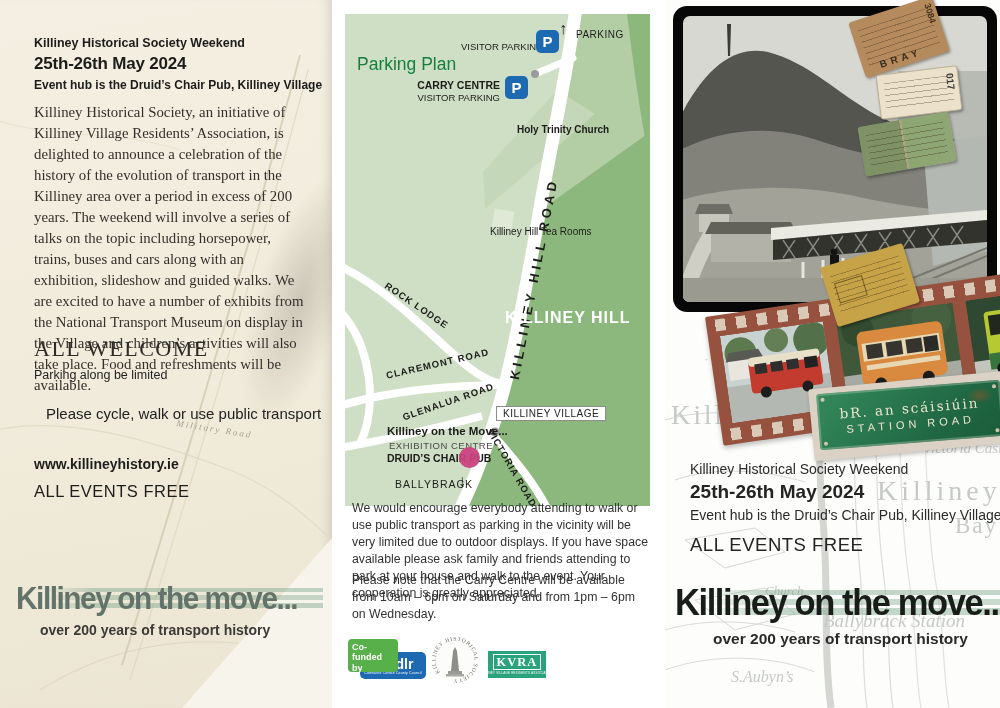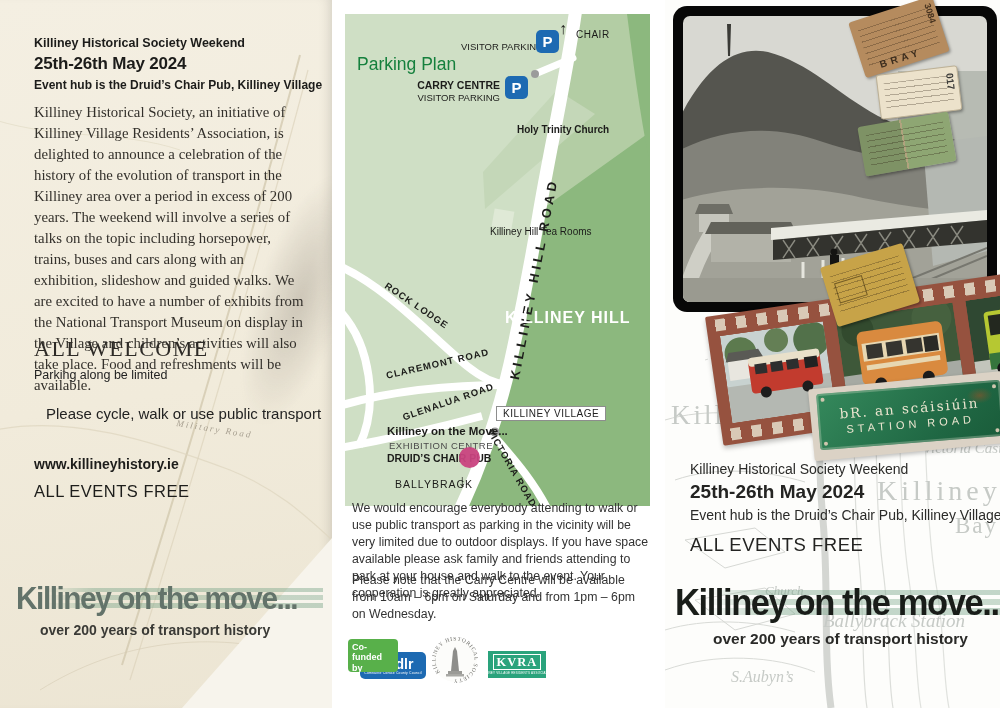--- a/index.html
+++ b/index.html
@@ -186,21 +186,21 @@
         <rect x="148" y="196" width="20" height="18" fill="#dfe9d6" transform="rotate(10 158 205)"></rect>
         <circle cx="190" cy="60" r="4" fill="#9b9b9b"></circle>
         <circle cx="150" cy="418" r="4.5" fill="#9b9b9b"></circle>
       </svg>
 
       <div class="mlab map-title">Parking Plan</div>
 
       <div class="mlab" style="left:116px;top:27px;font-size:9.5px;">VISITOR PARKING</div>
       <div class="p-box" style="left:191px;top:16px;">P</div>
       <div class="mlab" style="left:214px;top:6px;font-size:16px;font-weight:700;">↑</div>
-      <div class="mlab" style="left:231px;top:15px;font-size:10px;letter-spacing:.5px;">CHAIR</div>
+      <div class="mlab" style="left:231px;top:15px;font-size:10px;letter-spacing:.5px;">PARKING</div>
 
       <div class="mlab" style="left:30px;top:65px;width:125px;text-align:right;font-size:10.5px;font-weight:700;">CARRY CENTRE</div>
       <div class="mlab" style="left:30px;top:78px;width:125px;text-align:right;font-size:9.5px;">VISITOR PARKING</div>
       <div class="p-box" style="left:160px;top:62px;">P</div>
 
       <div class="mlab" style="left:172px;top:110px;font-size:10px;font-weight:700;">Holy Trinity Church</div>
       <div class="mlab rot" style="left:162px;top:364px;transform:rotate(-79deg);font-size:13px;font-weight:700;letter-spacing:4px;">KILLINEY HILL ROAD</div>
       <div class="mlab" style="left:145px;top:212px;font-size:10px;font-weight:400;">Killiney Hill Tea Rooms</div>
       <div class="mlab" style="left:160px;top:295px;font-size:16px;font-weight:700;letter-spacing:1px;color:#fff;">KILLINEY HILL</div>
       <div class="mlab rot" style="left:44px;top:266px;transform:rotate(34deg);font-size:9.5px;font-weight:700;letter-spacing:1px;">ROCK LODGE</div>

